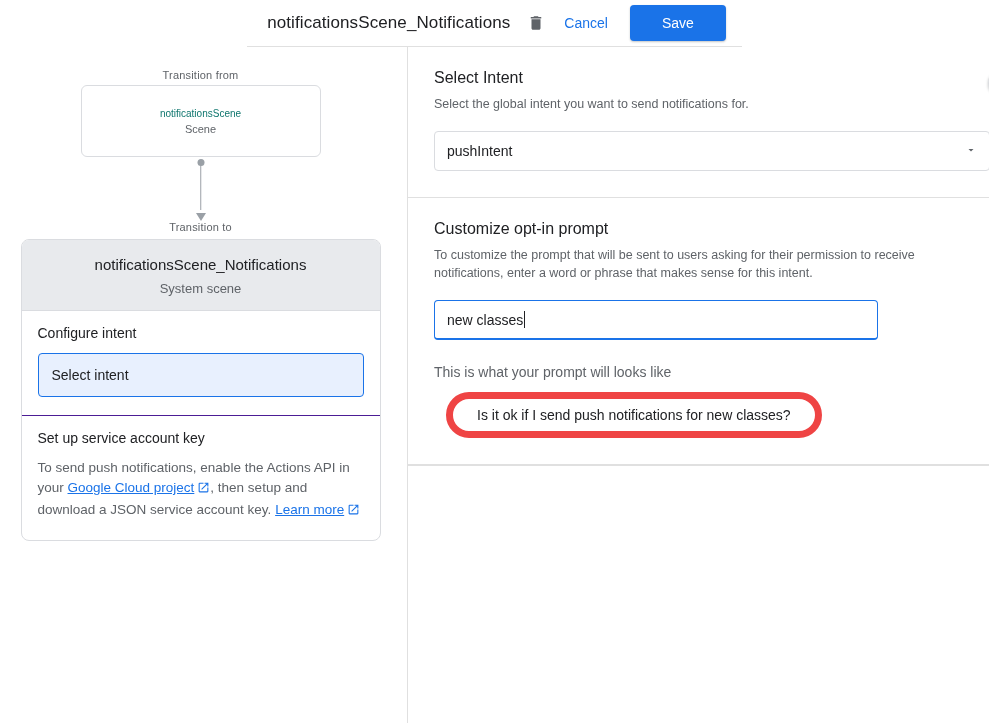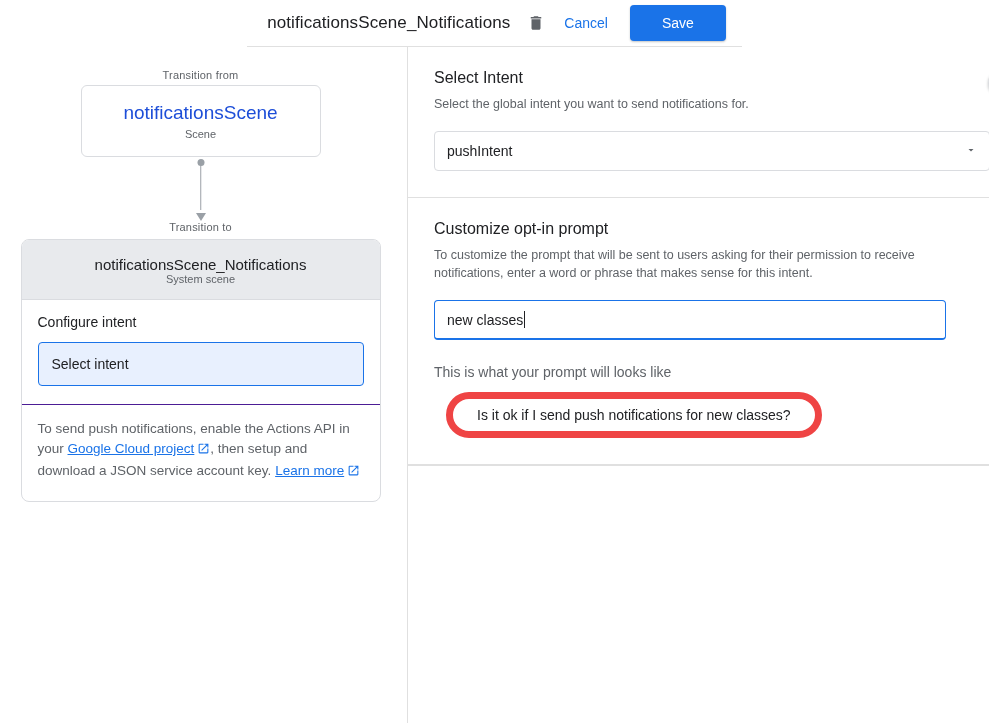--- a/index.html
+++ b/index.html
@@ -112,22 +112,22 @@
     height: 72px;
     border: 1px solid #dadce0;
     border-radius: 6px;
     background: #fff;
     display: flex;
     flex-direction: column;
     align-items: center;
     justify-content: center;
   }
   .node-from .name {
-    font-size: 19px;
-    color: #1d4ed8;
+    font-size: 10px;
+    color: #0f766e;
   }
   .node-from .sub {
     font-size: 11px;
     color: #5f6368;
     margin-top: 4px;
   }
   .arrow {
     width: 20px;
     height: 62px;
     position: relative;
@@ -174,23 +174,23 @@
     background: #e8eaed;
     padding: 16px 0 14px 0;
     text-align: center;
     border-bottom: 1px solid #dadce0;
   }
   .card-head .name {
     font-size: 15px;
     color: #202124;
   }
   .card-head .sub {
-    font-size: 11px;
-    color: #5f6368;
-    margin-top: 0;
+    font-size: 13px;
+    color: #5f6368;
+    margin-top: 8px;
   }
   .section {
     padding: 14px 16px 18px 16px;
     border-bottom: 1px solid #4c1d95;
   }
   .section:last-child { border-bottom: none; }
   .section-title {
     font-size: 14px;
     color: #202124;
     margin-bottom: 12px;
@@ -286,21 +286,21 @@
     cursor: pointer;
     position: relative;
   }
   .select .caret {
     position: absolute;
     right: 12px;
     top: 50%;
     transform: translateY(-50%);
   }
   .textfield {
-    width: 512px;
+    width: 444px;
     height: 40px;
     border: 1px solid #1a73e8;
     border-bottom-width: 2px;
     border-radius: 4px;
     background: #fff;
     display: flex;
     align-items: center;
     padding: 0 12px;
     font-size: 14px;
     color: #202124;
@@ -381,20 +381,21 @@
             <div class="sub">System scene</div>
           </div>
 
           <div class="section">
             <div class="section-title">Configure intent</div>
             <div class="chip-selected">Select intent</div>
           </div>
 
 
           <div class="section">
+            <div class="section-title">Set up service account key</div>
             <div class="note">
               <span>To send push notifications, enable the Actions API in your </span><span class="link">Google Cloud project</span><span class="ext"><svg width="13" height="13" viewBox="0 0 24 24">
                     <path fill="#1a73e8" d="M19 19H5V5h7V3H5a2 2 0 00-2 2v14a2 2 0 002 2h14a2 2 0 002-2v-7h-2v7zM14 3v2h3.6l-9.8 9.8 1.4 1.4L19 6.4V10h2V3h-7z"></path>
                   </svg></span><span>, then setup and download a JSON service account key. </span><span class="link">Learn more</span><span class="ext"><svg width="13" height="13" viewBox="0 0 24 24">
                     <path fill="#1a73e8" d="M19 19H5V5h7V3H5a2 2 0 00-2 2v14a2 2 0 002 2h14a2 2 0 002-2v-7h-2v7zM14 3v2h3.6l-9.8 9.8 1.4 1.4L19 6.4V10h2V3h-7z"></path>
                   </svg></span>
             </div>
           </div>
         </div>
       </div>

